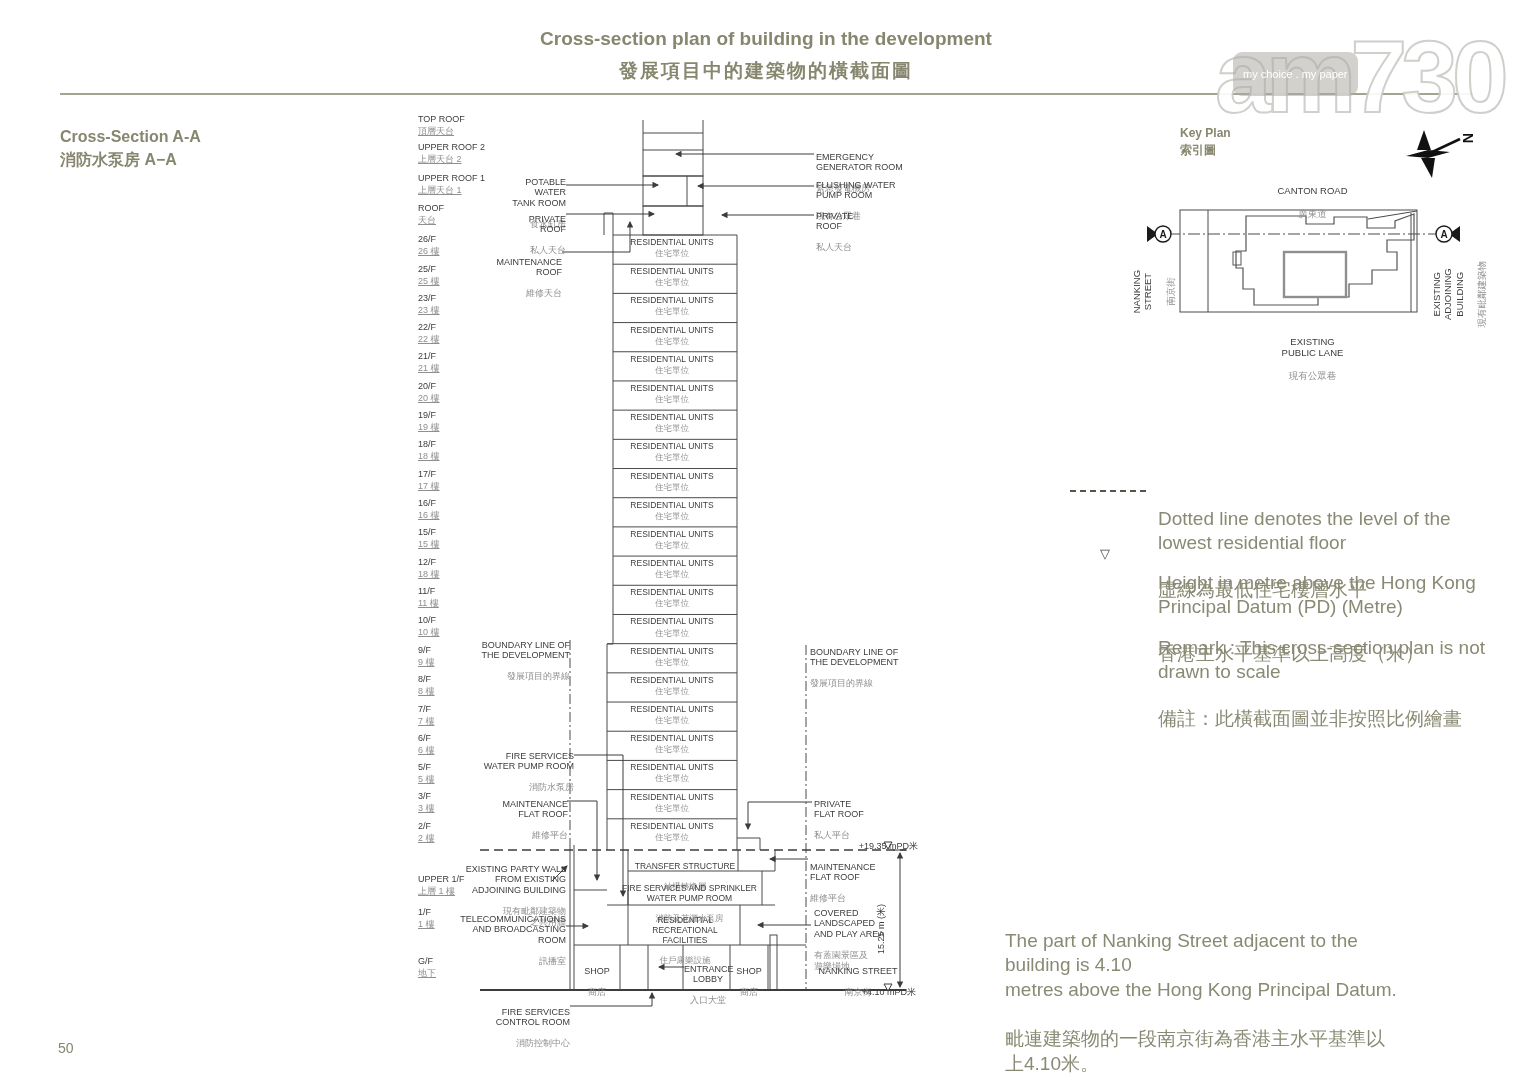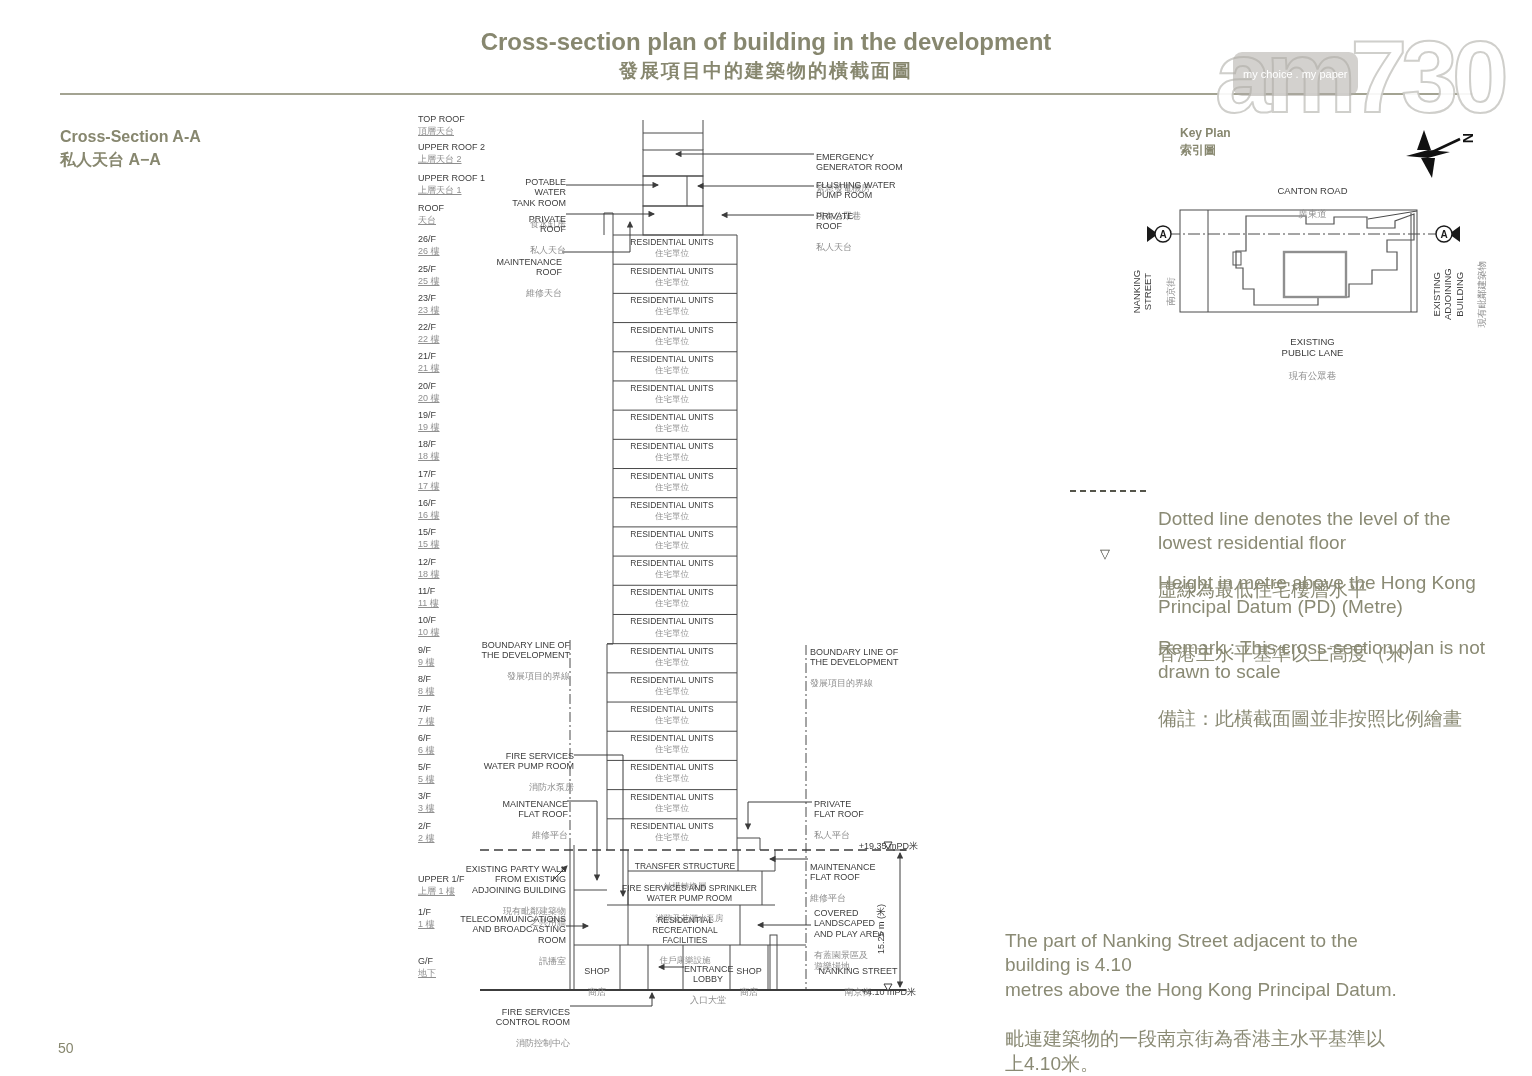--- a/index.html
+++ b/index.html
@@ -1,20 +1,20 @@
 <!DOCTYPE html>
 <html><head>
 <meta charset="utf-8">
 <style>
   html,body{margin:0;padding:0;background:#ffffff;}
   #page{position:relative;width:1532px;height:1076px;background:#fff;overflow:hidden;
         font-family:"Liberation Sans","DejaVu Sans",sans-serif;}
   
   .title-en{position:absolute;left:0;right:0;top:28px;text-align:center;
-            font-size:24px;font-weight:bold;color:#87876f;}
+            font-size:19px;font-weight:bold;color:#87876f;}
   .title-zh{position:absolute;left:0;right:0;top:58px;text-align:center;
             font-size:19px;font-weight:bold;color:#87876f;letter-spacing:2px;}
   .title-rule{position:absolute;left:60px;width:1412px;top:93px;height:0;
               border-top:2px solid #a3a392;}
   .sec-head{position:absolute;left:60px;top:125px;color:#87876f;font-weight:bold;font-size:16px;line-height:1.45;}
   .pagenum{position:absolute;left:58px;top:1040px;color:#87876f;font-size:14px;}
   
   .lbl{position:absolute;font-size:9px;line-height:1.18;white-space:pre-line;color:#3c3c3c;}
   .lbl .en{display:block;color:#3c3c3c;white-space:pre-line;}
   .lbl .zh{display:block;color:#8f8f8f;white-space:pre-line;}
@@ -46,21 +46,21 @@
 <body>
 
 <div id="page">
 
   <div class="title-en">Cross-section plan of building in the development</div>
   <div class="title-zh">發展項目中的建築物的橫截面圖</div>
   <div class="title-rule"></div>
 
   <div class="sec-head">
     <span>Cross-Section A-A</span><br>
-    <span>私人天台 A−A</span>
+    <span>消防水泵房 A−A</span>
   </div>
 
   <svg id="linework" width="1532" height="1076" viewBox="0 0 1532 1076">
     <defs>
       <marker id="ah" viewBox="0 0 10 10" refX="8.5" refY="5" markerWidth="6.5" markerHeight="6.5" orient="auto-start-reverse">
         <path d="M0,0 L10,5 L0,10 Z" fill="#3c3c3c"></path>
       </marker>
     </defs>
 
     <g stroke="#4a4a4a" stroke-width="1" fill="none">

